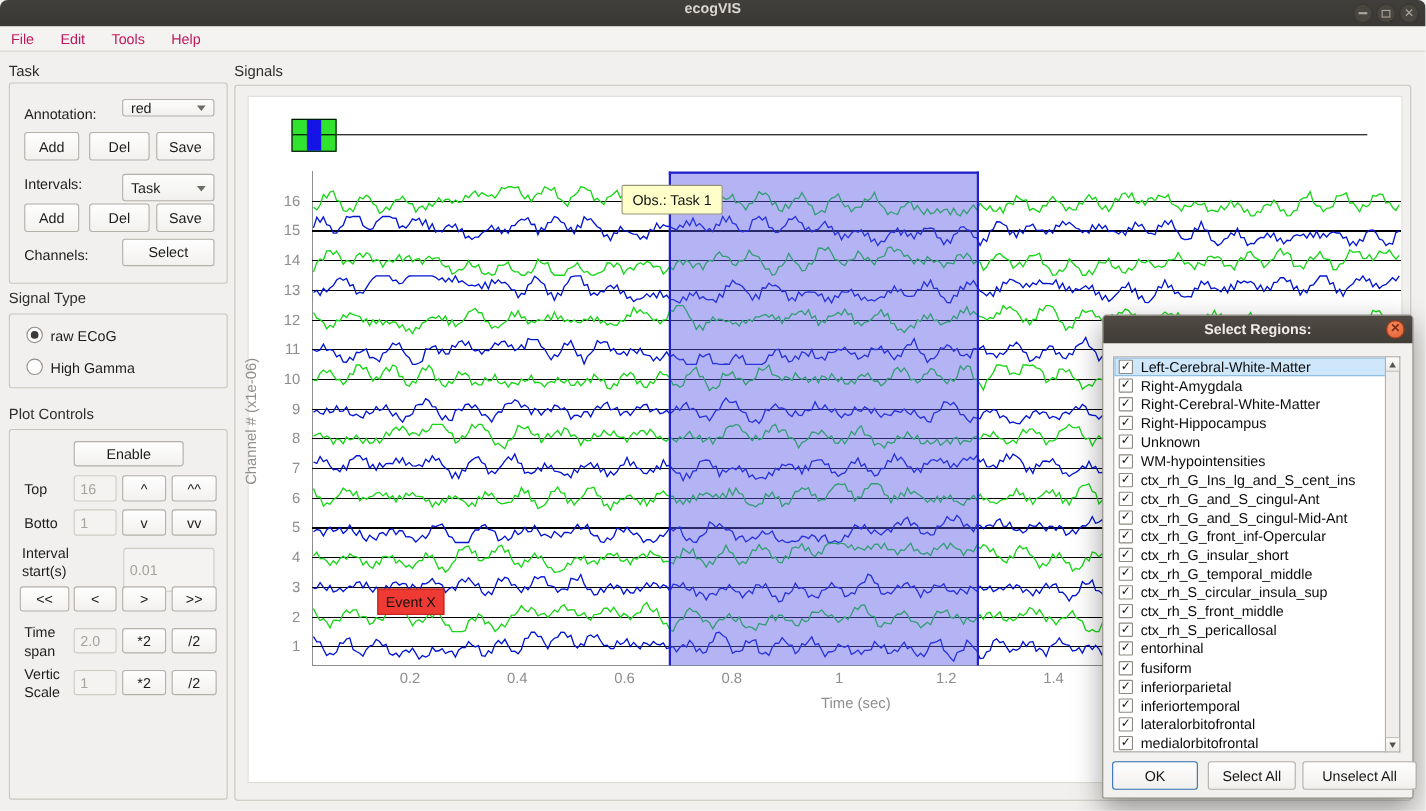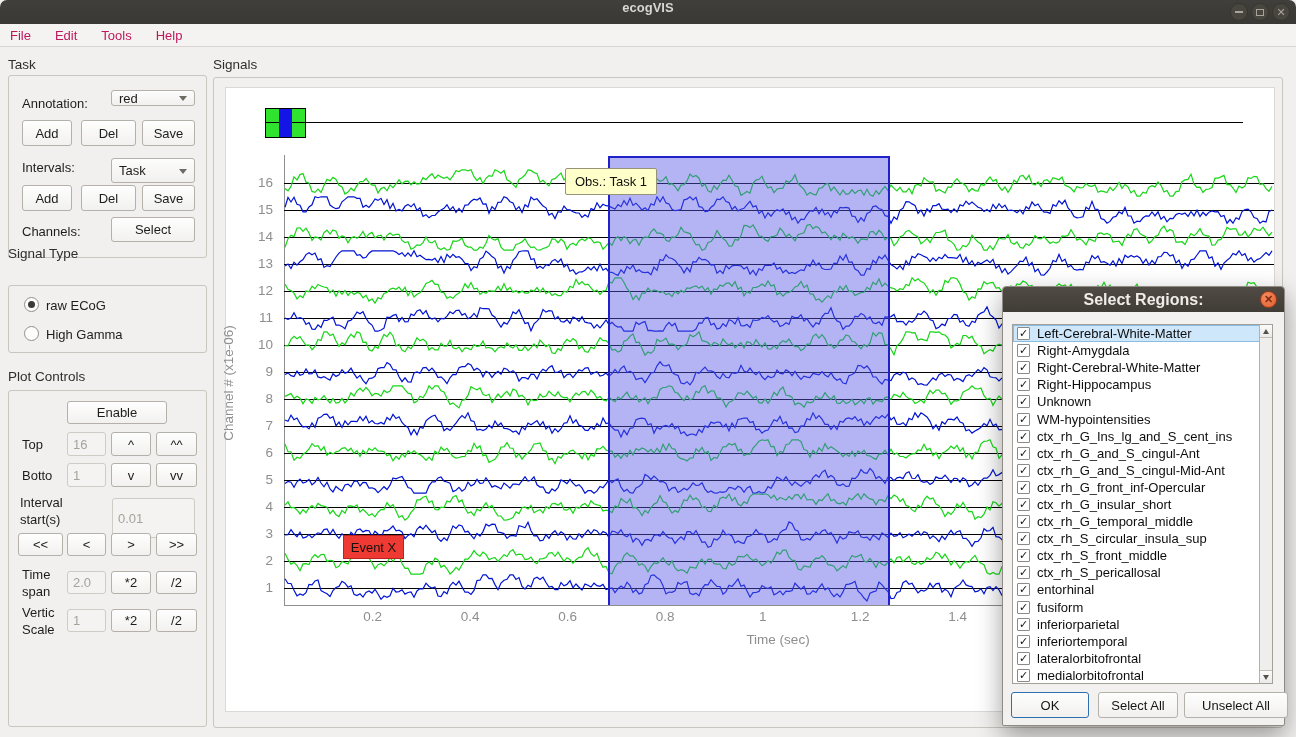--- a/index.html
+++ b/index.html
@@ -120,21 +120,21 @@
   .dialog {
     left:1002px; top:286px; width:283px; height:440px;
     background:#f2f1ef; border:1px solid #8f8a83; border-radius:4px 4px 2px 2px;
     box-shadow:0 10px 26px rgba(0,0,0,0.38);
   }
   .dialog-header {
     position:absolute; left:0; top:0; right:0; height:25px;
     background:linear-gradient(#504b44,#403c36); border-radius:3px 3px 0 0;
     display:flex; align-items:center; justify-content:center;
   }
-  .dialog-header .dtitle { color:#f0ede9; font-weight:bold; font-size:16px; }
+  .dialog-header .dtitle { color:#f0ede9; font-weight:bold; font-size:13px; }
   .dialog-close {
     position:absolute; right:7px; top:4px; width:17px; height:17px; border-radius:50%;
     background:radial-gradient(circle at 35% 30%, #f58a60, #e15f2e);
     border:1px solid #a13a17; display:flex; align-items:center; justify-content:center;
     color:#7e2a10; font-size:11px; font-weight:bold; line-height:1;
   }
   .region-list {
     position:absolute; left:9px; top:37px; width:249px; height:360px;
     background:#ffffff; border:1px solid #a3a09a; display:flex; flex-direction:column;
     overflow:hidden;
@@ -210,21 +210,21 @@
   <span>Task</span>
   <span class="arrow"></span>
 </div>
 <div class="btn" style="left:22px; top:185px; width:50px; height:26px;">Add</div>
 <div class="btn" style="left:81px; top:185px; width:55px; height:26px;">Del</div>
 <div class="btn" style="left:142px; top:185px; width:53px; height:26px;">Save</div>
 
 <div class="field-label" style="left:22px; top:224px;">Channels:</div>
 <div class="btn" style="left:111px; top:217px; width:84px; height:25px;">Select</div>
 
-<div class="section-label" style="left:8px; top:246px;">Signal Type</div>
+<div class="section-label" style="left:8px; top:263px;">Signal Type</div>
 <div class="group" style="left:8px; top:285px; width:199px; height:68px;"></div>
 <div class="radio-outer checked" style="left:24px; top:297px;"></div>
 <div class="field-label" style="left:46px; top:298px;">raw ECoG</div>
 <div class="radio-outer" style="left:24px; top:326px;"></div>
 <div class="field-label" style="left:46px; top:327px;">High Gamma</div>
 
 <div class="section-label" style="left:8px; top:369px;">Plot Controls</div>
 <div class="group" style="left:8px; top:390px; width:199px; height:337px;"></div>
 
 <div class="btn" style="left:67px; top:401px; width:100px; height:23px;">Enable</div>

